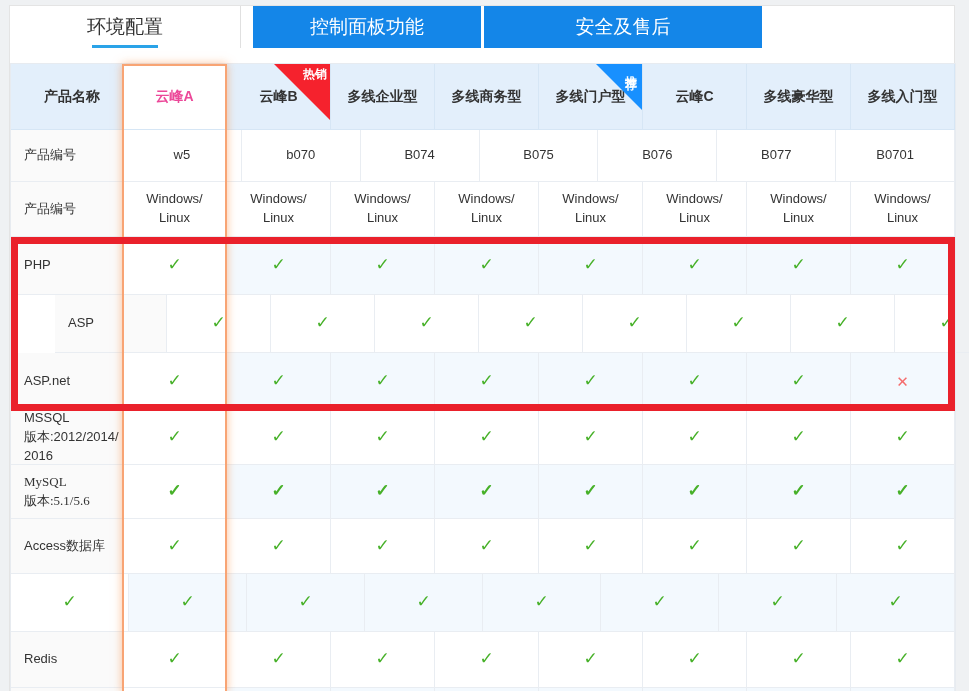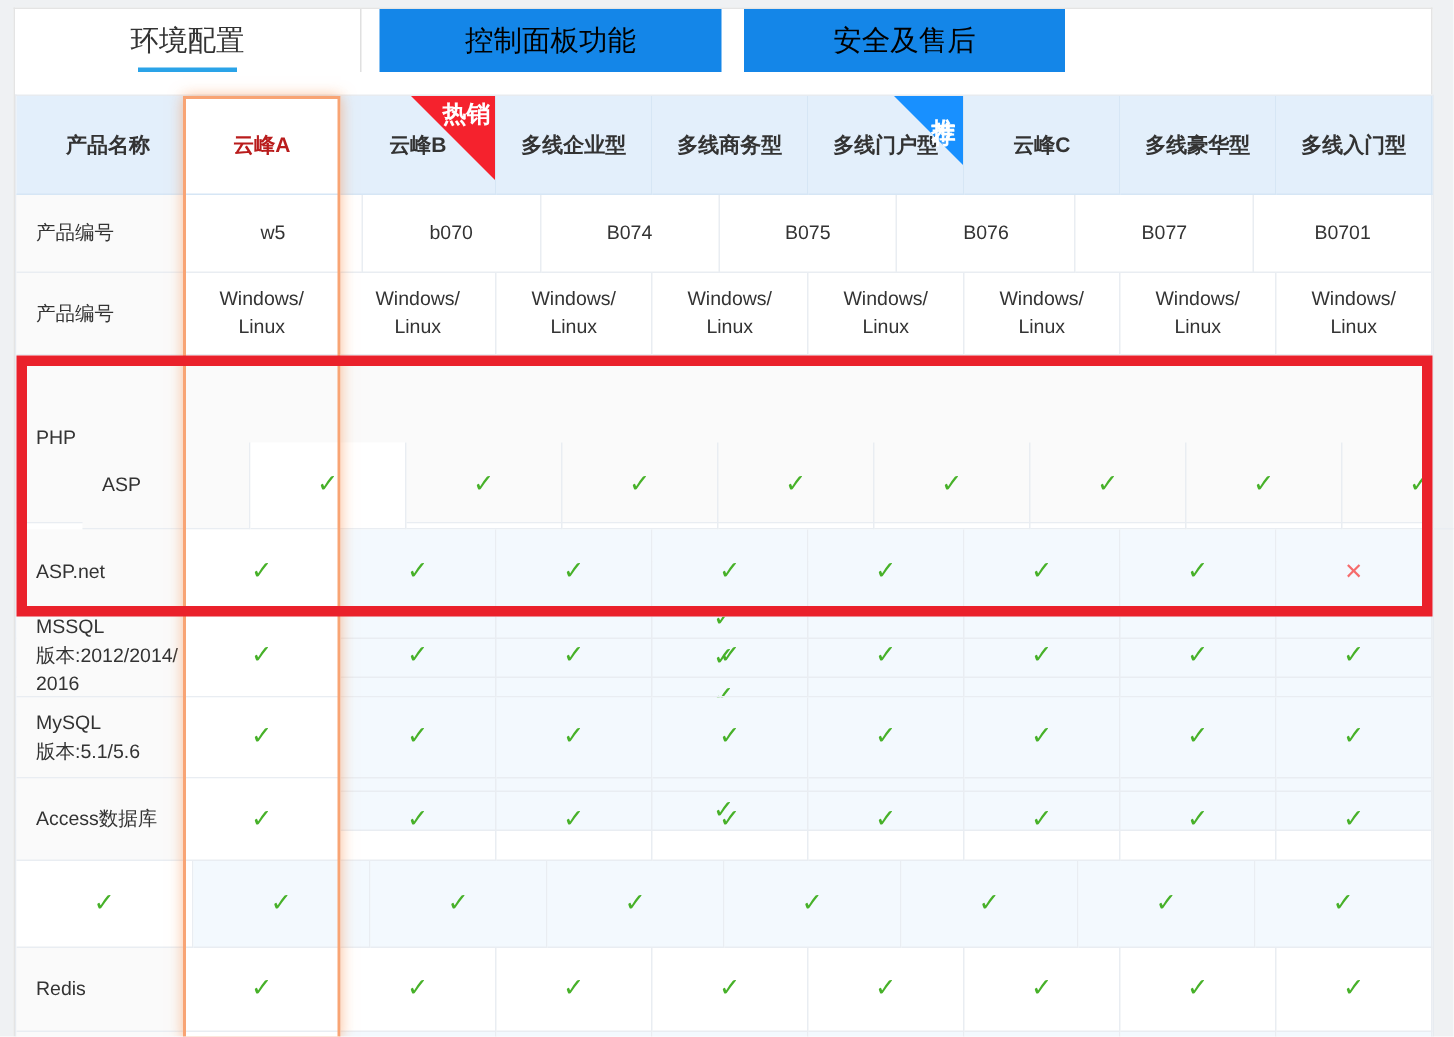--- a/index.html
+++ b/index.html
@@ -16,23 +16,23 @@
   
   .tabbar{position:absolute;top:0;left:0;width:100%;height:42px;display:flex;}
   .tab{
     height:42px;display:flex;align-items:center;justify-content:center;
     font-size:19px;cursor:pointer;box-sizing:border-box;position:relative;
   }
   .tab.active{
     width:231px;background:#fff;color:#333;
     border-right:1px solid #e0e0e0;
   }
-  .tab.blue{background:#1486e8;color:#000000;}
+  .tab.blue{background:#1486e8;color:#ffffff;}
   .tab.t2{width:228px;margin-left:12px;}
-  .tab.t3{width:214px;margin-left:15px;}
+  .tab.t3{width:278px;margin-left:3px;}
   .tab-underline{
     position:absolute;bottom:0;left:50%;transform:translateX(-50%);
     width:66px;height:3px;background:#2aa3e8;
   }
   
   .table-wrap{
     position:absolute;top:57px;left:0;width:944px;height:629px;
     border-left:1px solid #e7ebf0;border-right:1px solid #e7ebf0;border-top:1px solid #e7ebf0;
     box-sizing:content-box;background:#fff;
   }
@@ -45,29 +45,29 @@
   }
   .label-cell{
     flex:0 0 112px;justify-content:flex-start;text-align:left;
     padding-left:13px;background:#fafafa;
   }
   .hdr .cell{background:#e3effb;font-weight:bold;font-size:14px;border-right:1px solid #d6e6f5;border-bottom:1px solid #d6e6f5;overflow:hidden;}
   .hdr .label-cell{background:#e3effb;padding-left:33px;}
   .stripe .cell{background:#f3f9fe;}
   .stripe .label-cell{background:#fafafa;}
   .cell.hl{background:#fff !important;}
-  .hl-name{color:#b91c1c;}
+  .hl-name{color:#ec4899;}
   .check{color:#47b129;font-size:17px;font-weight:bold;}
   .cross{color:#f56c6c;font-size:15px;font-weight:bold;}
   
   .ribbon{position:absolute;top:0;right:0;width:0;height:0;}
   .ribbon.hot{border-top:56px solid #f5222d;border-left:56px solid transparent;}
   .ribbon.rec{border-top:46px solid #1890ff;border-left:46px solid transparent;}
   .ribbon-text{
-    position:absolute;color:#fff;font-weight:bold;font-size:16px;line-height:1.1;
+    position:absolute;color:#fff;font-weight:bold;font-size:12px;line-height:1.1;
   }
   .ribbon-text.h{top:4px;right:3px;}
   .ribbon-text.v{top:2px;right:5px;writing-mode:vertical-rl;letter-spacing:2px;}
   
   .hl-col-frame{
     position:absolute;top:0;left:111px;width:105px;height:629px;
     border:2px solid #f8a474;box-sizing:border-box;
     box-shadow:0 0 9px rgba(250,140,70,.55);
     pointer-events:none;z-index:5;
   }
@@ -129,21 +129,21 @@
 Linux</span></div>
         <div class="cell"><span>Windows/
 Linux</span></div>
         <div class="cell"><span>Windows/
 Linux</span></div>
         <div class="cell"><span>Windows/
 Linux</span></div>
         <div class="cell"><span>Windows/
 Linux</span></div>
       </div>
-      <div class="t-row stripe" style="height: 58px; flex-direction: column;">
+      <div class="t-row stripe" style="height: 58px;">
         <div class="cell label-cell"><span>PHP</span></div>
         <div class="cell hl"><span class="check">✓</span></div>
         <div class="cell"><span class="check">✓</span></div>
         <div class="cell"><span class="check">✓</span></div>
         <div class="cell"><span class="check">✓</span></div>
         <div class="cell"><span class="check">✓</span></div>
         <div class="cell"><span class="check">✓</span></div>
         <div class="cell"><span class="check">✓</span></div>
         <div class="cell"><span class="check">✓</span></div>
       </div>
@@ -175,21 +175,21 @@
 2016</span></div>
         <div class="cell hl"><span class="check">✓</span></div>
         <div class="cell"><span class="check">✓</span></div>
         <div class="cell"><span class="check">✓</span></div>
         <div class="cell"><span class="check">✓</span></div>
         <div class="cell"><span class="check">✓</span></div>
         <div class="cell"><span class="check">✓</span></div>
         <div class="cell"><span class="check">✓</span></div>
         <div class="cell"><span class="check">✓</span></div>
       </div>
-      <div class="t-row stripe" style="height: 54px;">
+      <div class="t-row stripe" style="height: 54px; font-family: Liberation Serif, serif;">
         <div class="cell label-cell"><span>MySQL
 版本:5.1/5.6</span></div>
         <div class="cell hl"><span class="check">✓</span></div>
         <div class="cell"><span class="check">✓</span></div>
         <div class="cell"><span class="check">✓</span></div>
         <div class="cell"><span class="check">✓</span></div>
         <div class="cell"><span class="check">✓</span></div>
         <div class="cell"><span class="check">✓</span></div>
         <div class="cell"><span class="check">✓</span></div>
         <div class="cell"><span class="check">✓</span></div>

